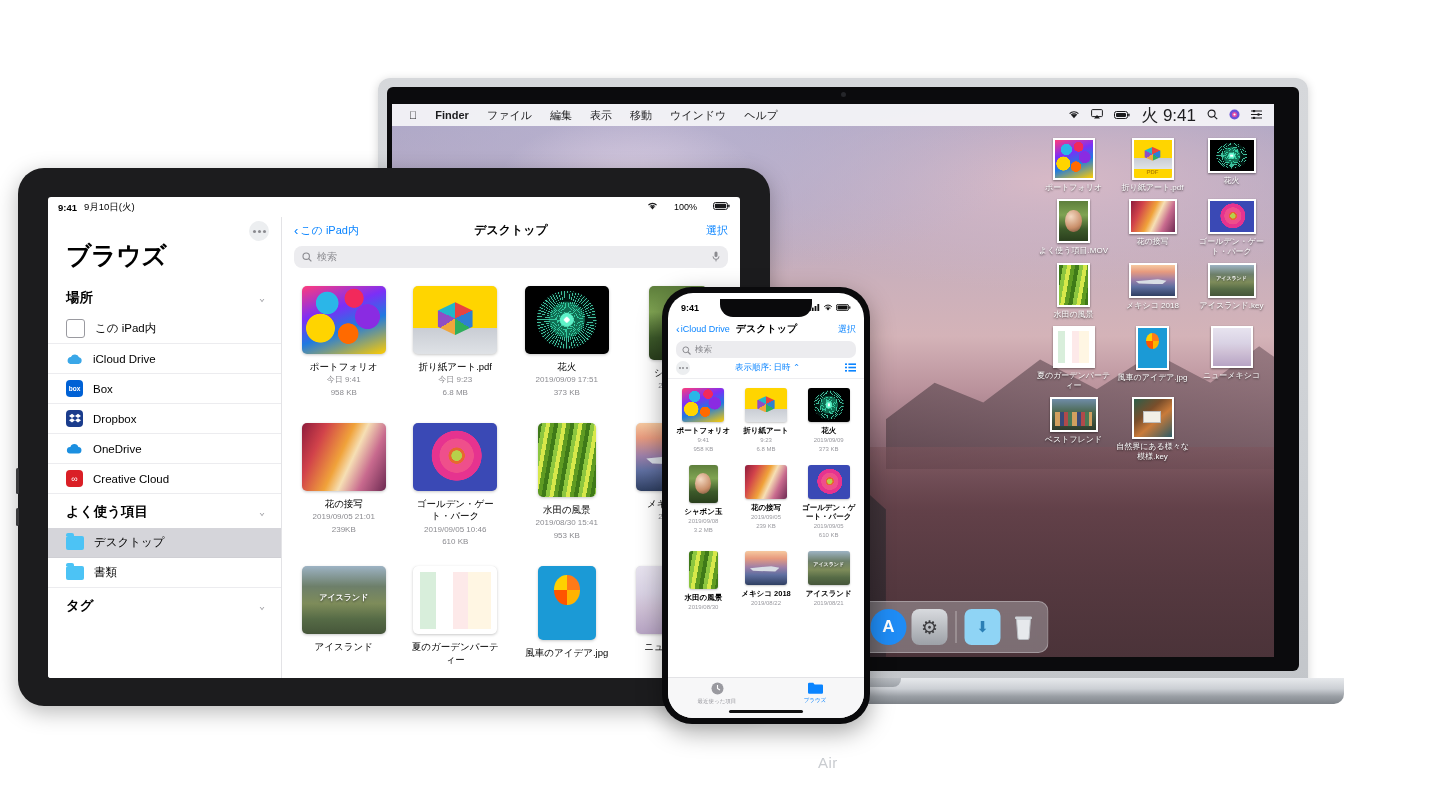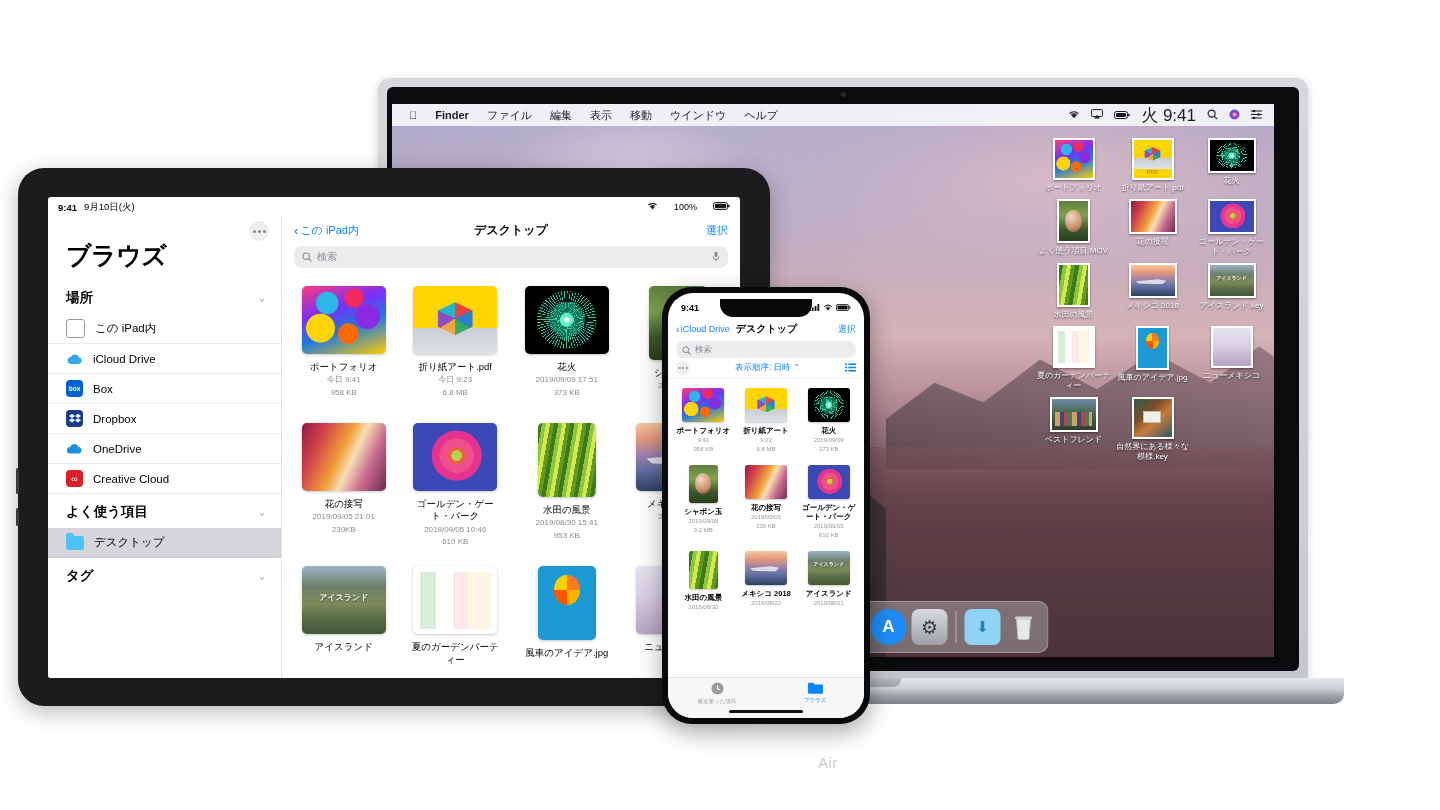--- a/index.html
+++ b/index.html
@@ -491,20 +491,24 @@
           </div>
 
           <div class="side-sec">
             <span>よく使う項目</span>
             <span class="chev">⌄</span>
           </div>
           <div class="side-row sel">
             <span class="folder"></span>
             <span class="lbl">デスクトップ</span>
           </div>
+          <div class="side-row">
+            <span class="folder"></span>
+            <span class="lbl">書類</span>
+          </div>
 
           <div class="side-sec">
             <span>タグ</span>
             <span class="chev">⌄</span>
           </div>
         </div>
 
         <div class="ipad-main">
           <div class="ipad-nav">
             <span class="ipad-back">

